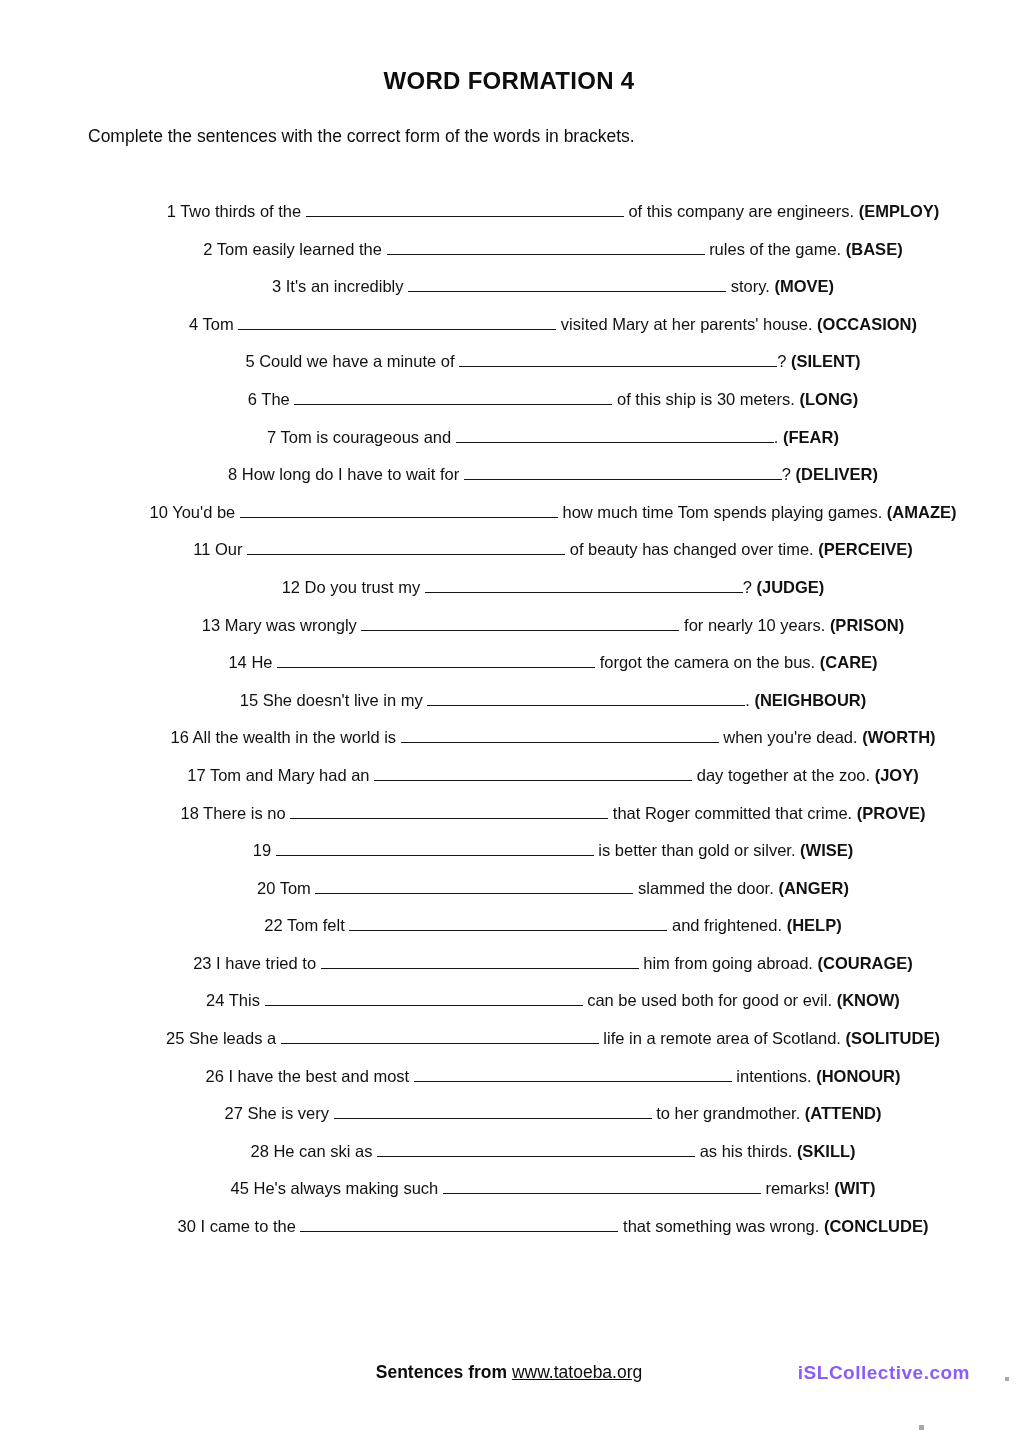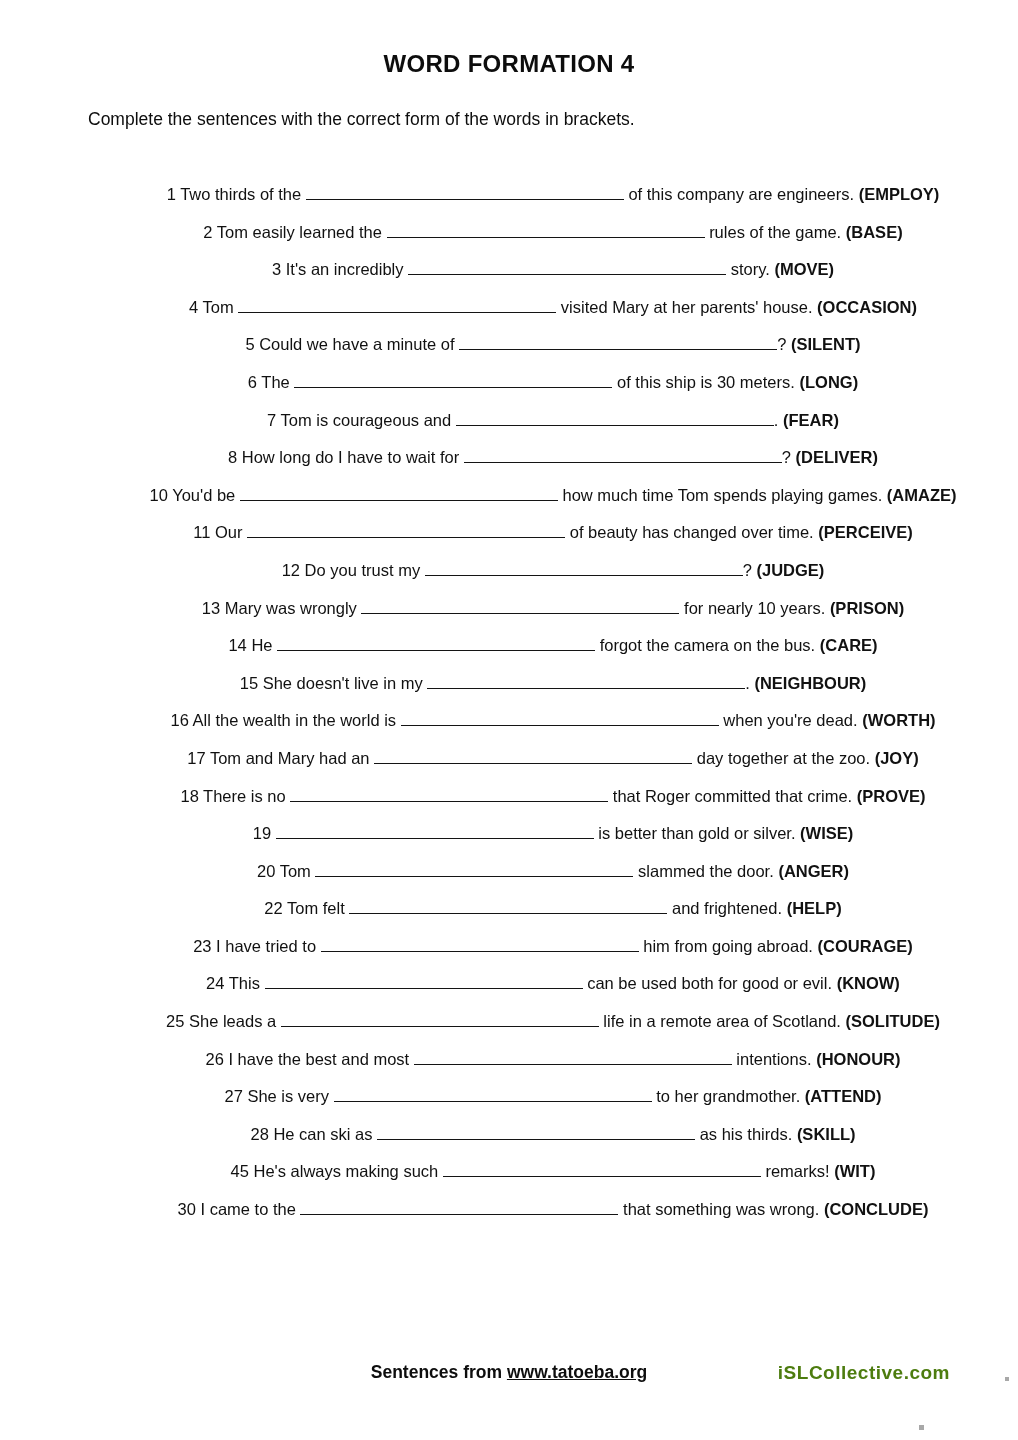--- a/index.html
+++ b/index.html
@@ -7,21 +7,21 @@
     position:relative;
     width:1018px;
     height:1440px;
     background:#ffffff;
     color:#111111;
     font-family:"Liberation Sans", sans-serif;
     overflow:hidden;
   }
   .title {
     margin:0;
-    padding-top:50px;
+    padding-top:67px;
     text-align:center;
     font-size:24px;
     font-weight:700;
     letter-spacing:0.3px;
     color:#0d0d0d;
   }
   .instructions {
     margin:31px 0 0 88px;
     font-size:17.5px;
     font-weight:400;
@@ -52,29 +52,29 @@
     left:0;
     width:100%;
     text-align:center;
     font-size:17.5px;
     font-weight:700;
     color:#0d0d0d;
   }
   .footer-line a {
     color:#0d0d0d;
     text-decoration:underline;
-    font-weight:700;
+    font-weight:400;
   }
   .watermark {
     position:absolute;
     top:1362px;
-    right:68px;
+    right:48px;
     font-size:19px;
     font-weight:700;
-    color:#4d7c0f;
+    color:#8b5cf6;
     letter-spacing:0.5px;
   }
   .dot {
     position:absolute;
     background:#a8a8a8;
   }
   .dot-1 { left:1005px; top:1377px; width:4px; height:4px; }
   .dot-2 { left:919px; top:1425px; width:5px; height:5px; }
 </style>
 </head>

